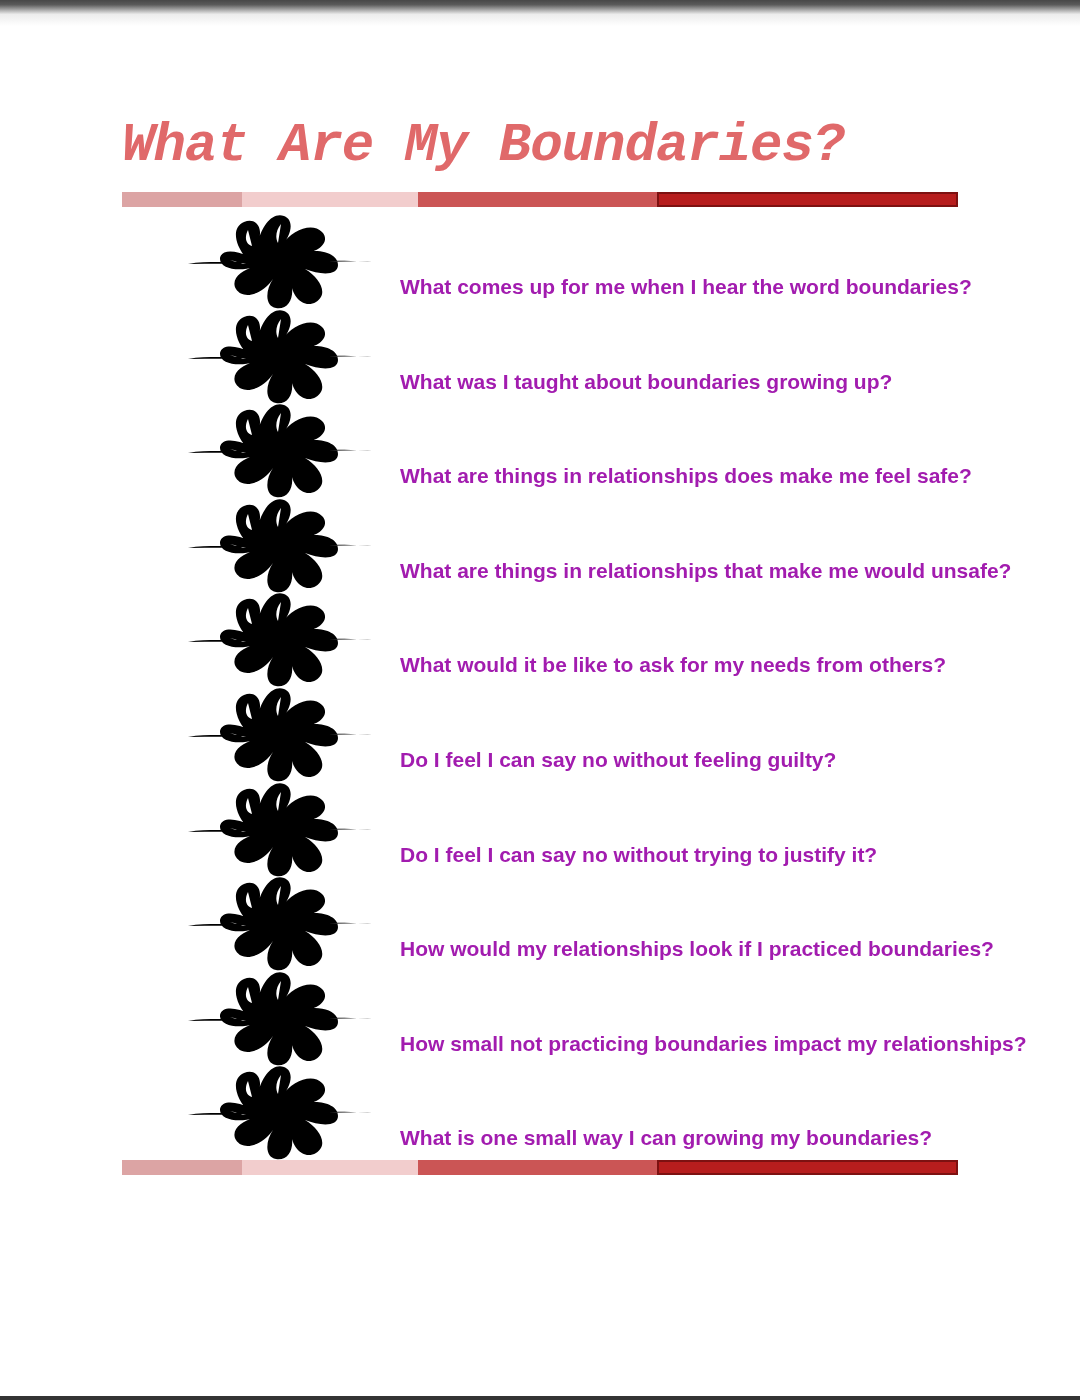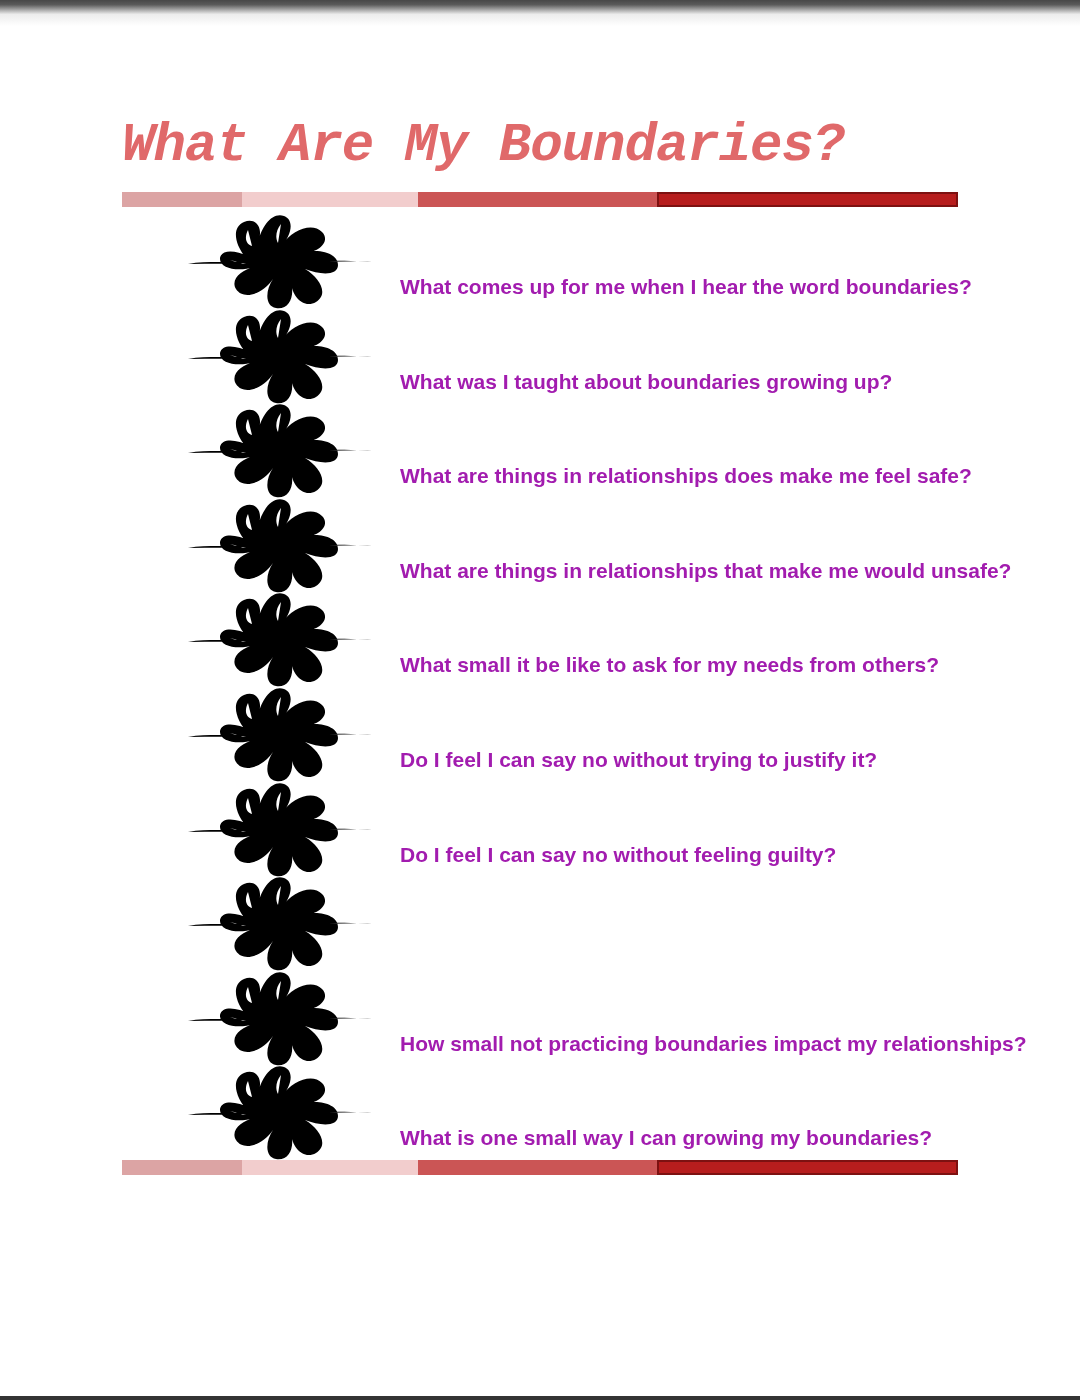--- a/index.html
+++ b/index.html
@@ -154,38 +154,39 @@
       <li>
         <svg class="flower" viewBox="0 0 188 100">
             <use href="#flower-sym"></use>
           </svg>
         <span class="q-text">What are things in relationships that make me would unsafe?</span>
       </li>
       <li>
         <svg class="flower" viewBox="0 0 188 100">
             <use href="#flower-sym"></use>
           </svg>
-        <span class="q-text">What small it be like to ask for my needs from others?</span>
+        <span class="q-text">What would it be like to ask for my needs from others?</span>
+      </li>
+      <li>
+        <svg class="flower" viewBox="0 0 188 100">
+            <use href="#flower-sym"></use>
+          </svg>
+        <span class="q-text">Do I feel I can say no without feeling guilty?</span>
       </li>
       <li>
         <svg class="flower" viewBox="0 0 188 100">
             <use href="#flower-sym"></use>
           </svg>
         <span class="q-text">Do I feel I can say no without trying to justify it?</span>
       </li>
       <li>
         <svg class="flower" viewBox="0 0 188 100">
             <use href="#flower-sym"></use>
           </svg>
-        <span class="q-text">Do I feel I can say no without feeling guilty?</span>
-      </li>
-      <li>
-        <svg class="flower" viewBox="0 0 188 100">
-            <use href="#flower-sym"></use>
-          </svg>
+        <span class="q-text">How would my relationships look if I practiced boundaries?</span>
       </li>
       <li>
         <svg class="flower" viewBox="0 0 188 100">
             <use href="#flower-sym"></use>
           </svg>
         <span class="q-text">How small not practicing boundaries impact my relationships?</span>
       </li>
       <li>
         <svg class="flower" viewBox="0 0 188 100">
             <use href="#flower-sym"></use>

